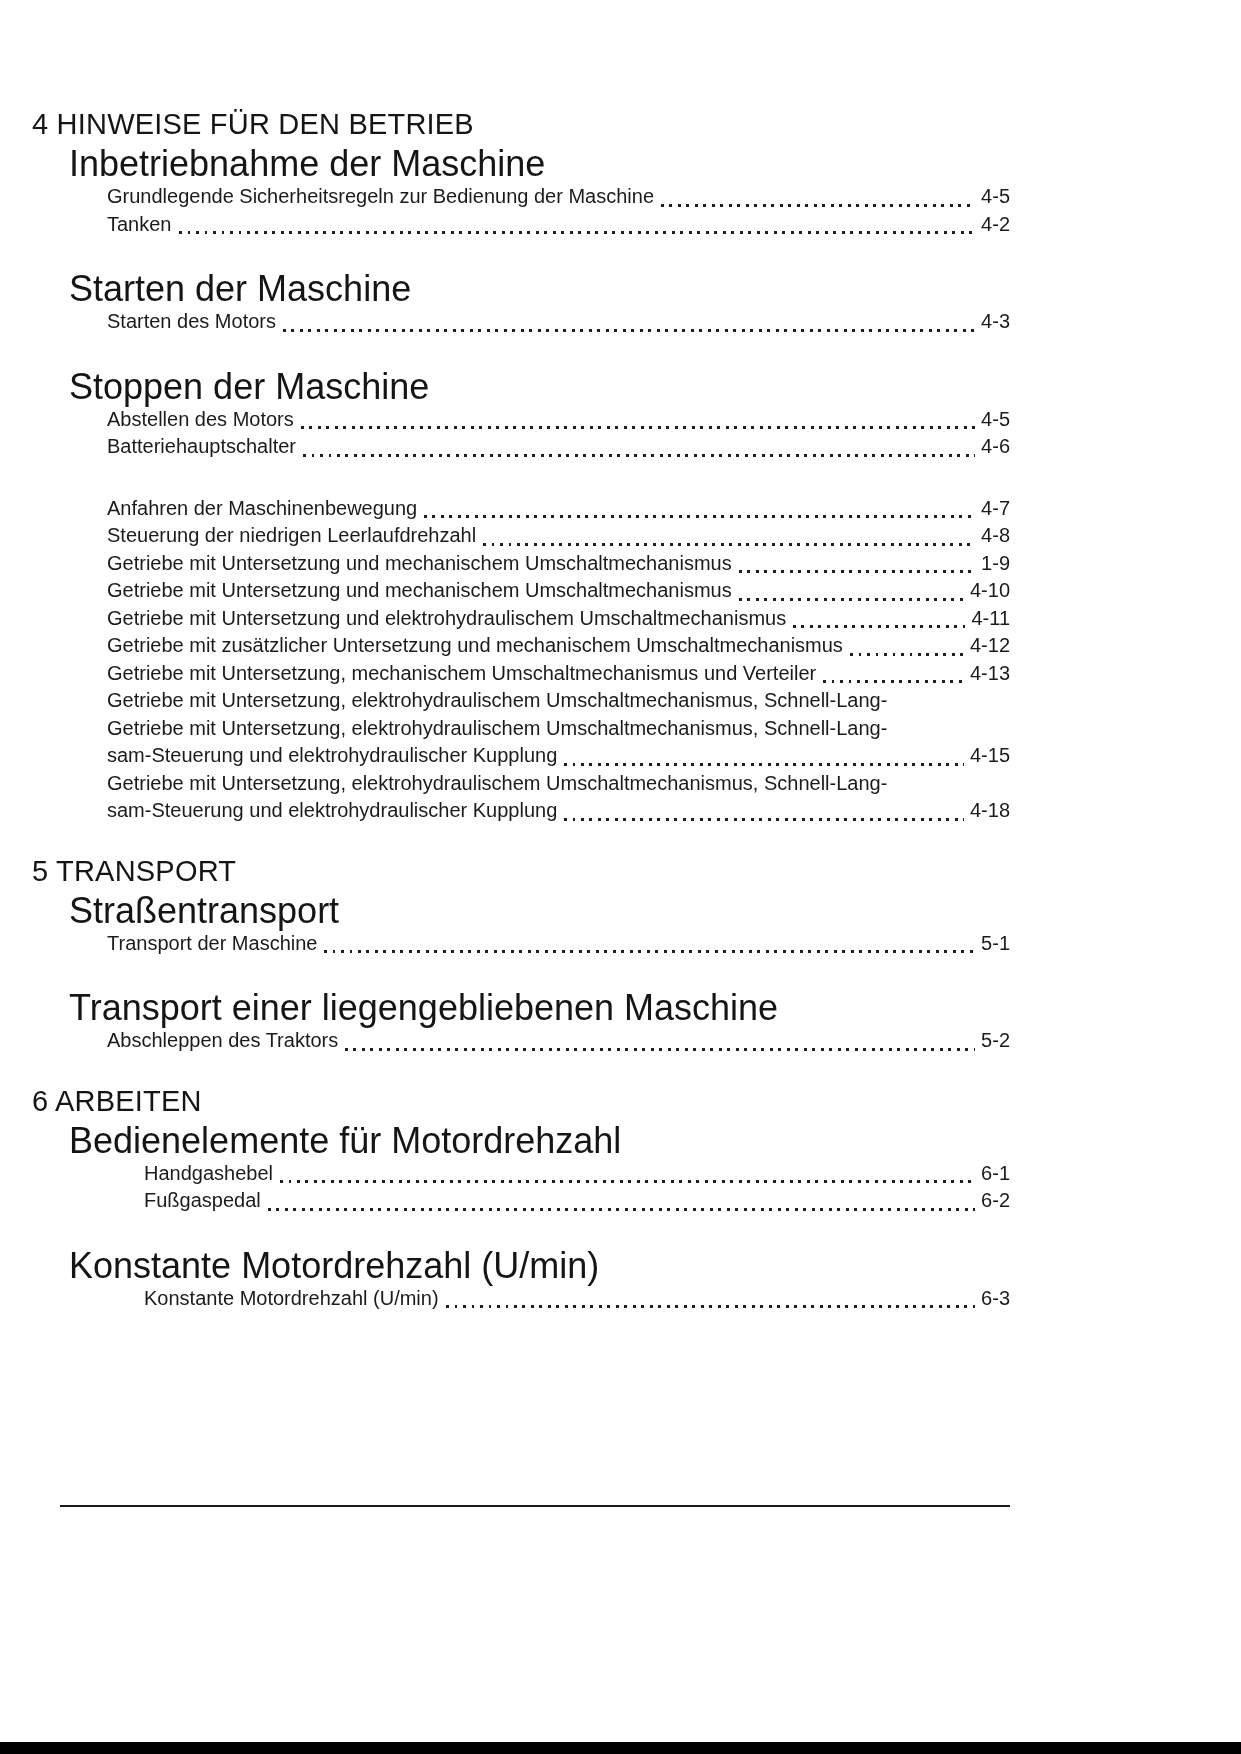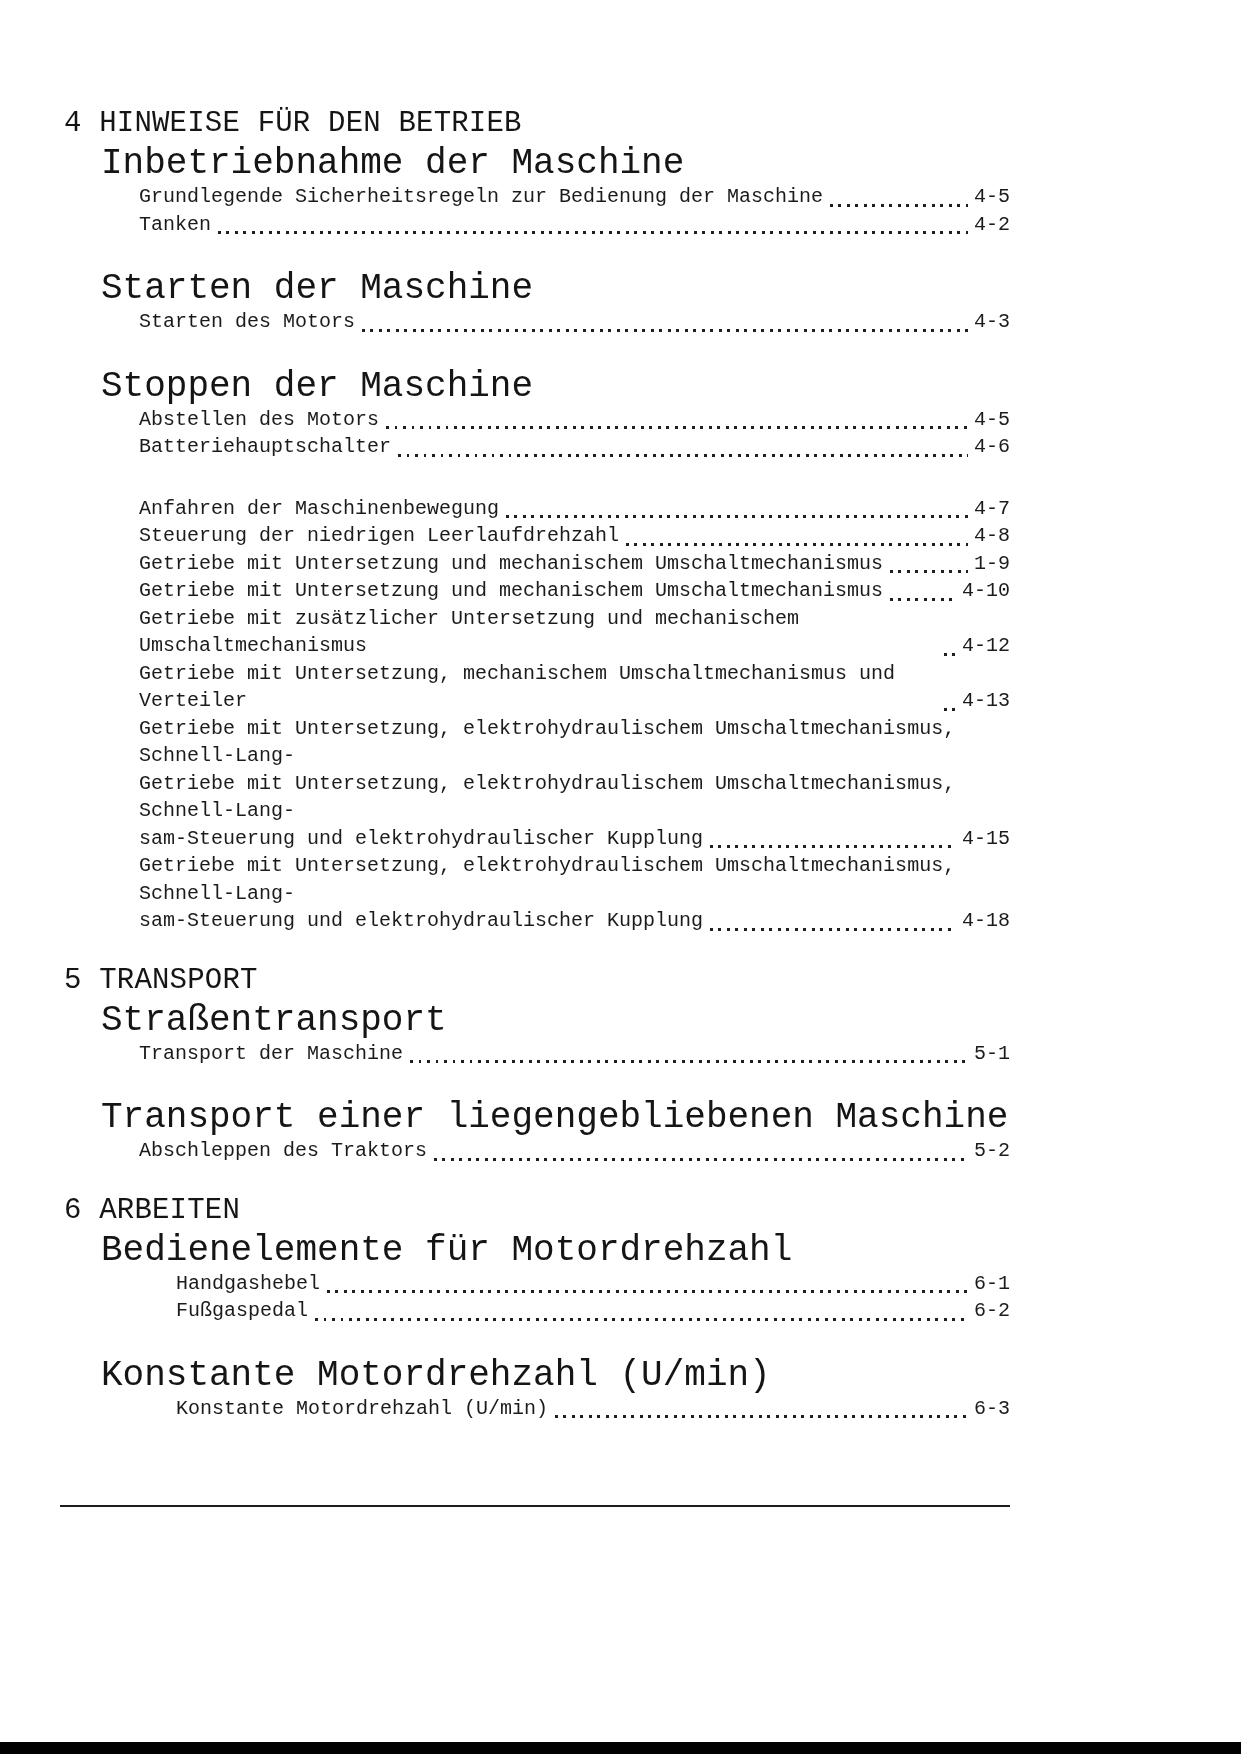--- a/index.html
+++ b/index.html
@@ -10,22 +10,21 @@
     position: relative;
     width: 1241px;
     height: 1754px;
     margin: 0 auto;
     background: #ffffff;
     overflow: hidden;
     color: #1b1b1b;
   }
 
   .toc {
-    padding: 106px 231px 0 64px; 
-    font-family: Liberation Mono, monospace;
+    padding: 106px 231px 0 32px; 
   }
 
   .chapter { margin-top: 28px; }
   .chapter:first-child { margin-top: 0; }
 
   .chapter-title {
     font-size: 29px;
     line-height: 36px;
     font-weight: 400;
     color: #151515;
@@ -168,20 +167,27 @@
           </div>
           <div class="entry indent-1">
             <div class="entry-row">
               <span class="entry-label">Getriebe mit Untersetzung und mechanischem Umschaltmechanismus</span>
               <span class="leader"></span>
               <span class="entry-page">4-10</span>
             </div>
           </div>
           <div class="entry indent-1">
             <div class="entry-row">
+              <span class="entry-label">Getriebe mit Untersetzung und elektrohydraulischem Umschaltmechanismus</span>
+              <span class="leader"></span>
+              <span class="entry-page">4-11</span>
+            </div>
+          </div>
+          <div class="entry indent-1">
+            <div class="entry-row">
               <span class="entry-label">Getriebe mit zusätzlicher Untersetzung und mechanischem Umschaltmechanismus</span>
               <span class="leader"></span>
               <span class="entry-page">4-12</span>
             </div>
           </div>
           <div class="entry indent-1">
             <div class="entry-row">
               <span class="entry-label">Getriebe mit Untersetzung, mechanischem Umschaltmechanismus und Verteiler</span>
               <span class="leader"></span>
               <span class="entry-page">4-13</span>

